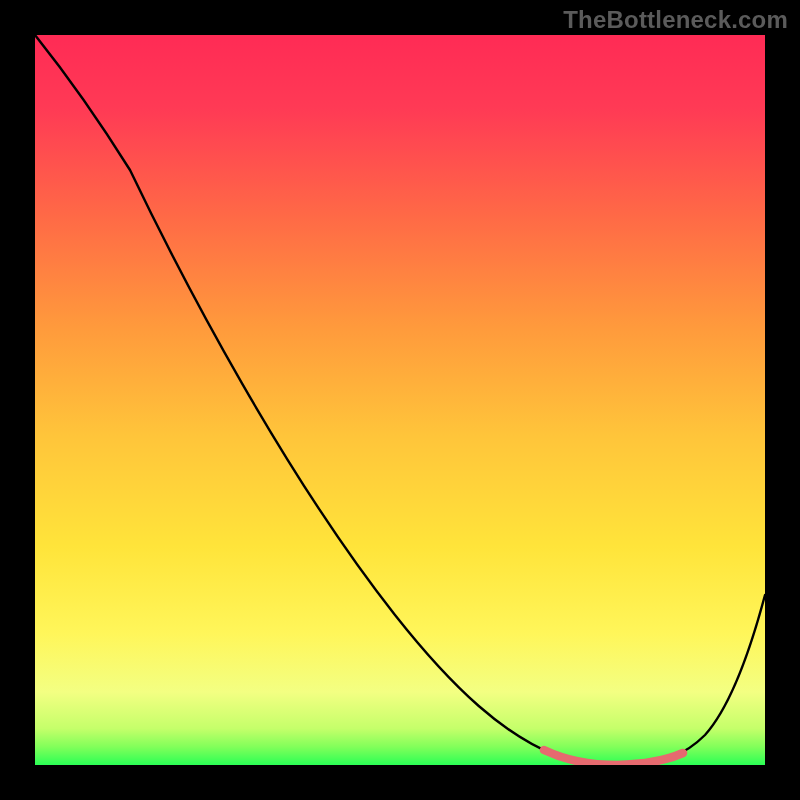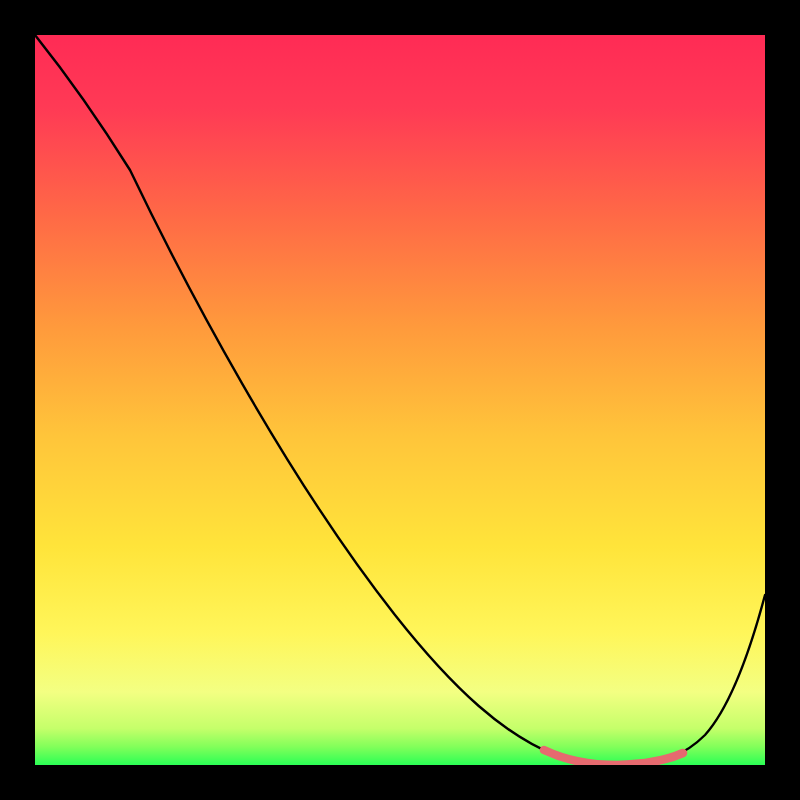--- a/index.html
+++ b/index.html
@@ -37,20 +37,21 @@
   .plot svg {
     display: block;
     width: 730px;
     height: 730px;
   }
 </style>
 </head>
 <body>
 
 <div class="frame">
+  <div class="watermark">TheBottleneck.com</div>
   <div class="plot">
     <svg viewBox="0 0 730 730">
       <defs>
         <linearGradient id="bg" x1="0" y1="0" x2="0" y2="1">
           <stop offset="0" stop-color="#ff2b55"></stop>
           <stop offset="0.10" stop-color="#ff3a55"></stop>
           <stop offset="0.25" stop-color="#ff6a46"></stop>
           <stop offset="0.40" stop-color="#ff9a3c"></stop>
           <stop offset="0.55" stop-color="#ffc53a"></stop>
           <stop offset="0.70" stop-color="#ffe43a"></stop>

